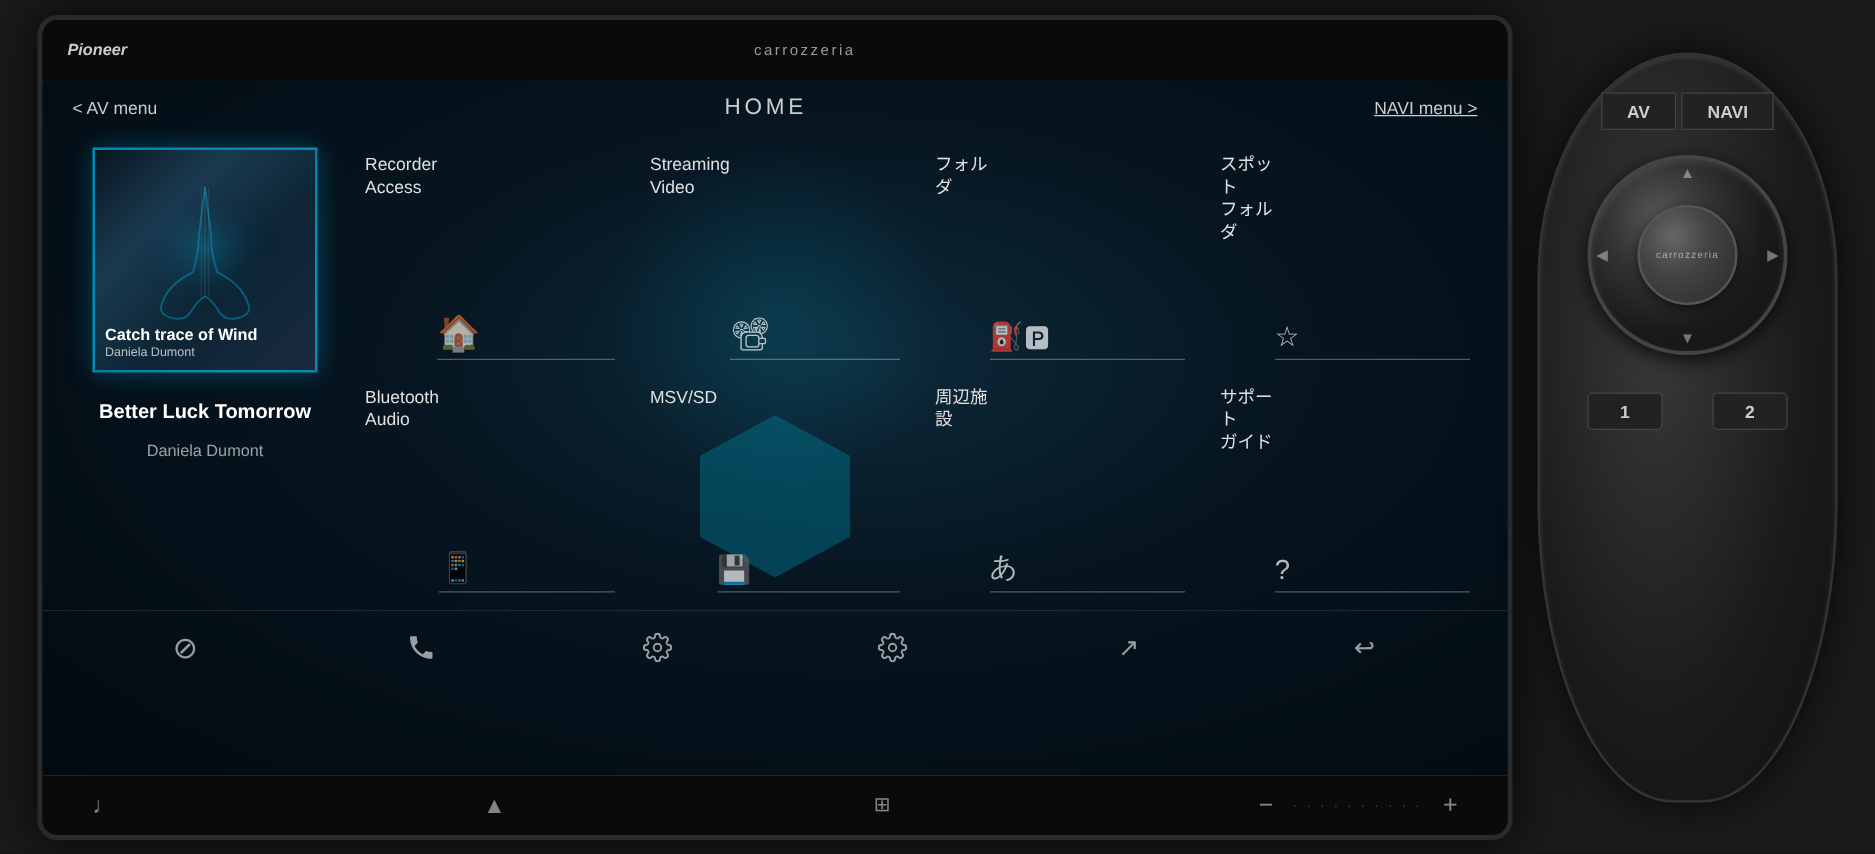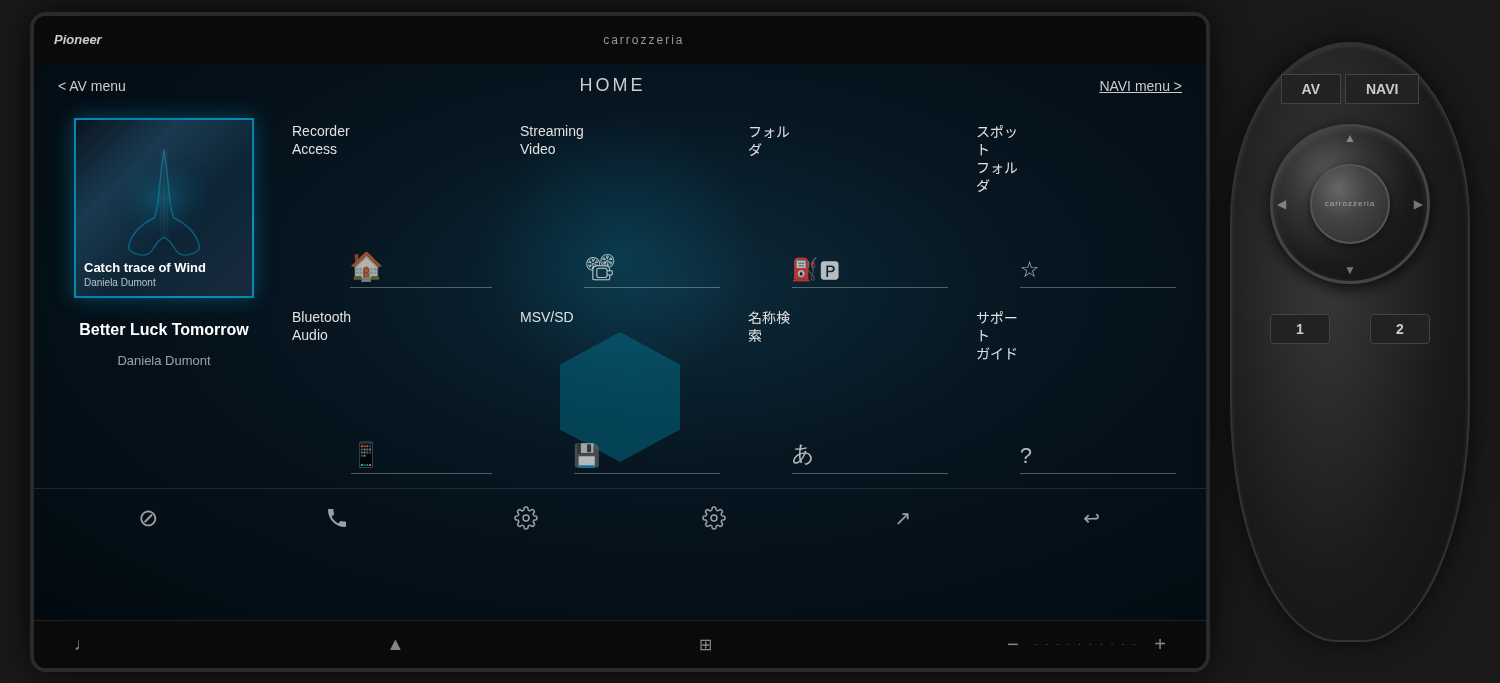--- a/index.html
+++ b/index.html
@@ -431,21 +431,21 @@
       <div class="menu-item msv-cell">
         <div class="hex-bg"></div>
         <div class="menu-item-label" style="position:relative;z-index:1;">MSV/SD</div>
         <div style="margin-top: auto; width: 100%; position: relative; z-index: 1;">
           <div style="font-size: 22px; color: rgba(255,255,255,0.7); margin-bottom: 4px;">💾</div>
           <div class="icon-underline"></div>
         </div>
       </div>
 
       <div class="menu-item">
-        <div class="menu-item-label jp-text">名称検索</div>
+        <div class="menu-item-label jp-text">周辺施設</div>
         <div style="margin-top: auto; width: 100%;">
           <div style="font-size: 22px; color: rgba(255,255,255,0.7); margin-bottom: 4px;">あ</div>
           <div class="icon-underline"></div>
         </div>
       </div>
 
       <div class="menu-item">
         <div class="menu-item-label jp-text">サポート<br>ガイド</div>
         <div style="margin-top: auto; width: 100%;">
           <div style="font-size: 22px; color: rgba(255,255,255,0.7); margin-bottom: 4px;">?</div>

